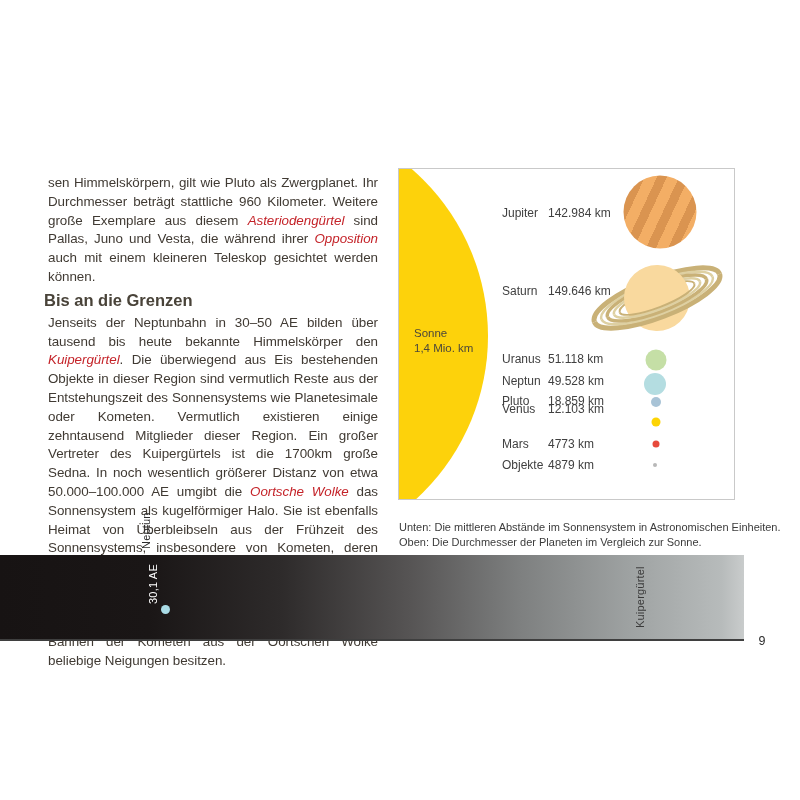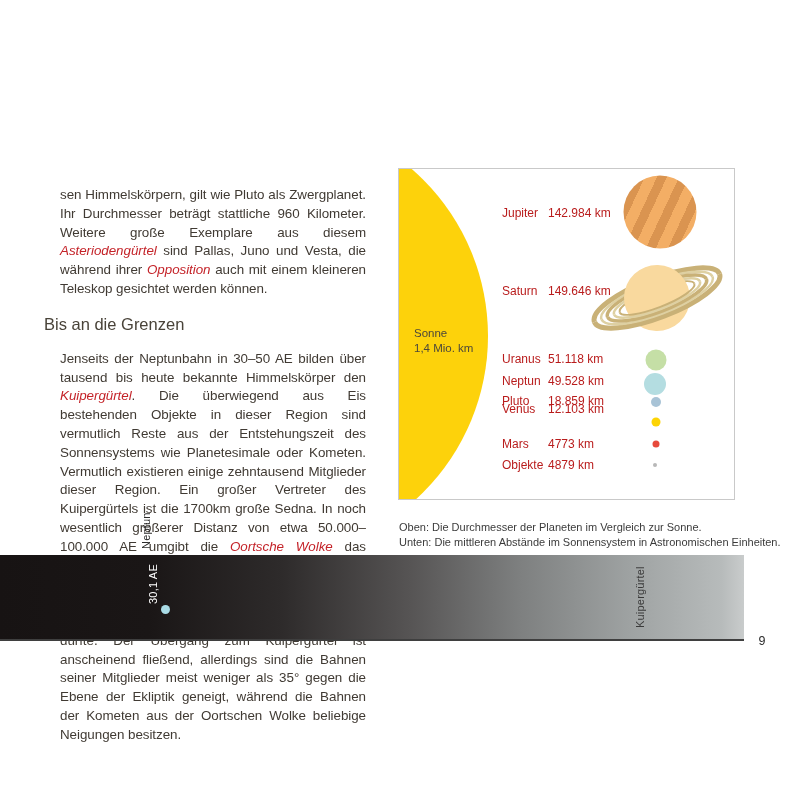--- a/index.html
+++ b/index.html
@@ -7,24 +7,24 @@
     position:relative; width:800px; height:800px; background:#ffffff;
     font-family:"Liberation Sans", sans-serif; overflow:hidden;
   }
 
   
   .text-col {
     position:absolute; left:44px; top:170px; width:338px;
     color:#403a33; font-size:13.4px; line-height:18.8px;
     text-align:justify; letter-spacing:-0.05px;
   }
-  .text-col p { margin:16px; }
+  .text-col p { margin:4px; }
   .text-col h2 {
     margin:0 0 3px; font-size:16.5px; line-height:19px;
-    font-weight:normal; color:#494339; letter-spacing:0;
+    font-weight:bold; color:#494339; letter-spacing:0;
   }
   .red-i { color:#c42329; font-style:italic; }
 
   
   .wissen {
     position:absolute; top:144px; left:398px; width:337px;
     text-align:right; font-size:12.5px; font-weight:bold; color:#c42329;
   }
 
   
@@ -36,21 +36,21 @@
   .sun {
     position:absolute; left:-353px; top:-54px; width:442px; height:442px;
     border-radius:50%;
   }
   .sun-label {
     position:absolute; left:15px; top:157px;
     font-size:11.5px; font-weight:normal; color:#4c483a; line-height:14.5px;
   }
   .prow {
     position:absolute; left:103px; height:16px; line-height:16px;
-    font-size:12px; color:#b91c1c; white-space:nowrap;
+    font-size:12px; color:#404040; white-space:nowrap;
   }
   .prow .pname { display:inline-block; width:46px; }
   .pcircle { position:absolute; border-radius:50%; transform:translate(-50%,-50%); }
   .jupiter {
     position:absolute; left:261px; top:43px; width:73px; height:73px;
     border-radius:50%; transform:translate(-50%,-50%);
     background:repeating-linear-gradient(115deg,
       var(--jbase) 0 11px, var(--jstripe) 11px 20px);
   }
   .saturn { position:absolute; left:186px; top:82px; }
@@ -146,22 +146,22 @@
 
     <div class="pcircle" style="left: 257px; top: 191px; background: rgb(197, 223, 166); width: 21px; height: 21px;"></div>
     <div class="pcircle" style="left: 256px; top: 215px; background: rgb(180, 221, 225); width: 22px; height: 22px;"></div>
     <div class="pcircle" style="left: 257px; top: 233px; background: rgb(168, 195, 214); width: 10px; height: 10px;"></div>
     <div class="pcircle" style="left: 257px; top: 253px; background: rgb(253, 212, 4); width: 9px; height: 9px;"></div>
     <div class="pcircle" style="left: 257px; top: 275px; background: rgb(231, 74, 60); width: 7px; height: 7px;"></div>
     <div class="pcircle" style="left: 256px; top: 296px; background: rgb(184, 184, 184); width: 4px; height: 4px;"></div>
   </div>
 
   <div class="caption">
+    <div>Unten: Die mittleren Abstände im Sonnensystem in Astronomischen Einheiten.</div>
     <div>Oben: Die Durchmesser der Planeten im Vergleich zur Sonne.</div>
-    <div>Unten: Die mittleren Abstände im Sonnensystem in Astronomischen Einheiten.</div>
   </div>
 
   <div class="bar"></div>
   <div class="vtext v-neptun">Neptun</div>
   <div class="vtext v-ae">30,1 AE</div>
   <div class="marker-dot" style="background: rgb(169, 219, 230);"></div>
   <div class="vtext v-kuiper">Kuipergürtel</div>
 
   <div class="pagenum">9</div>
 

